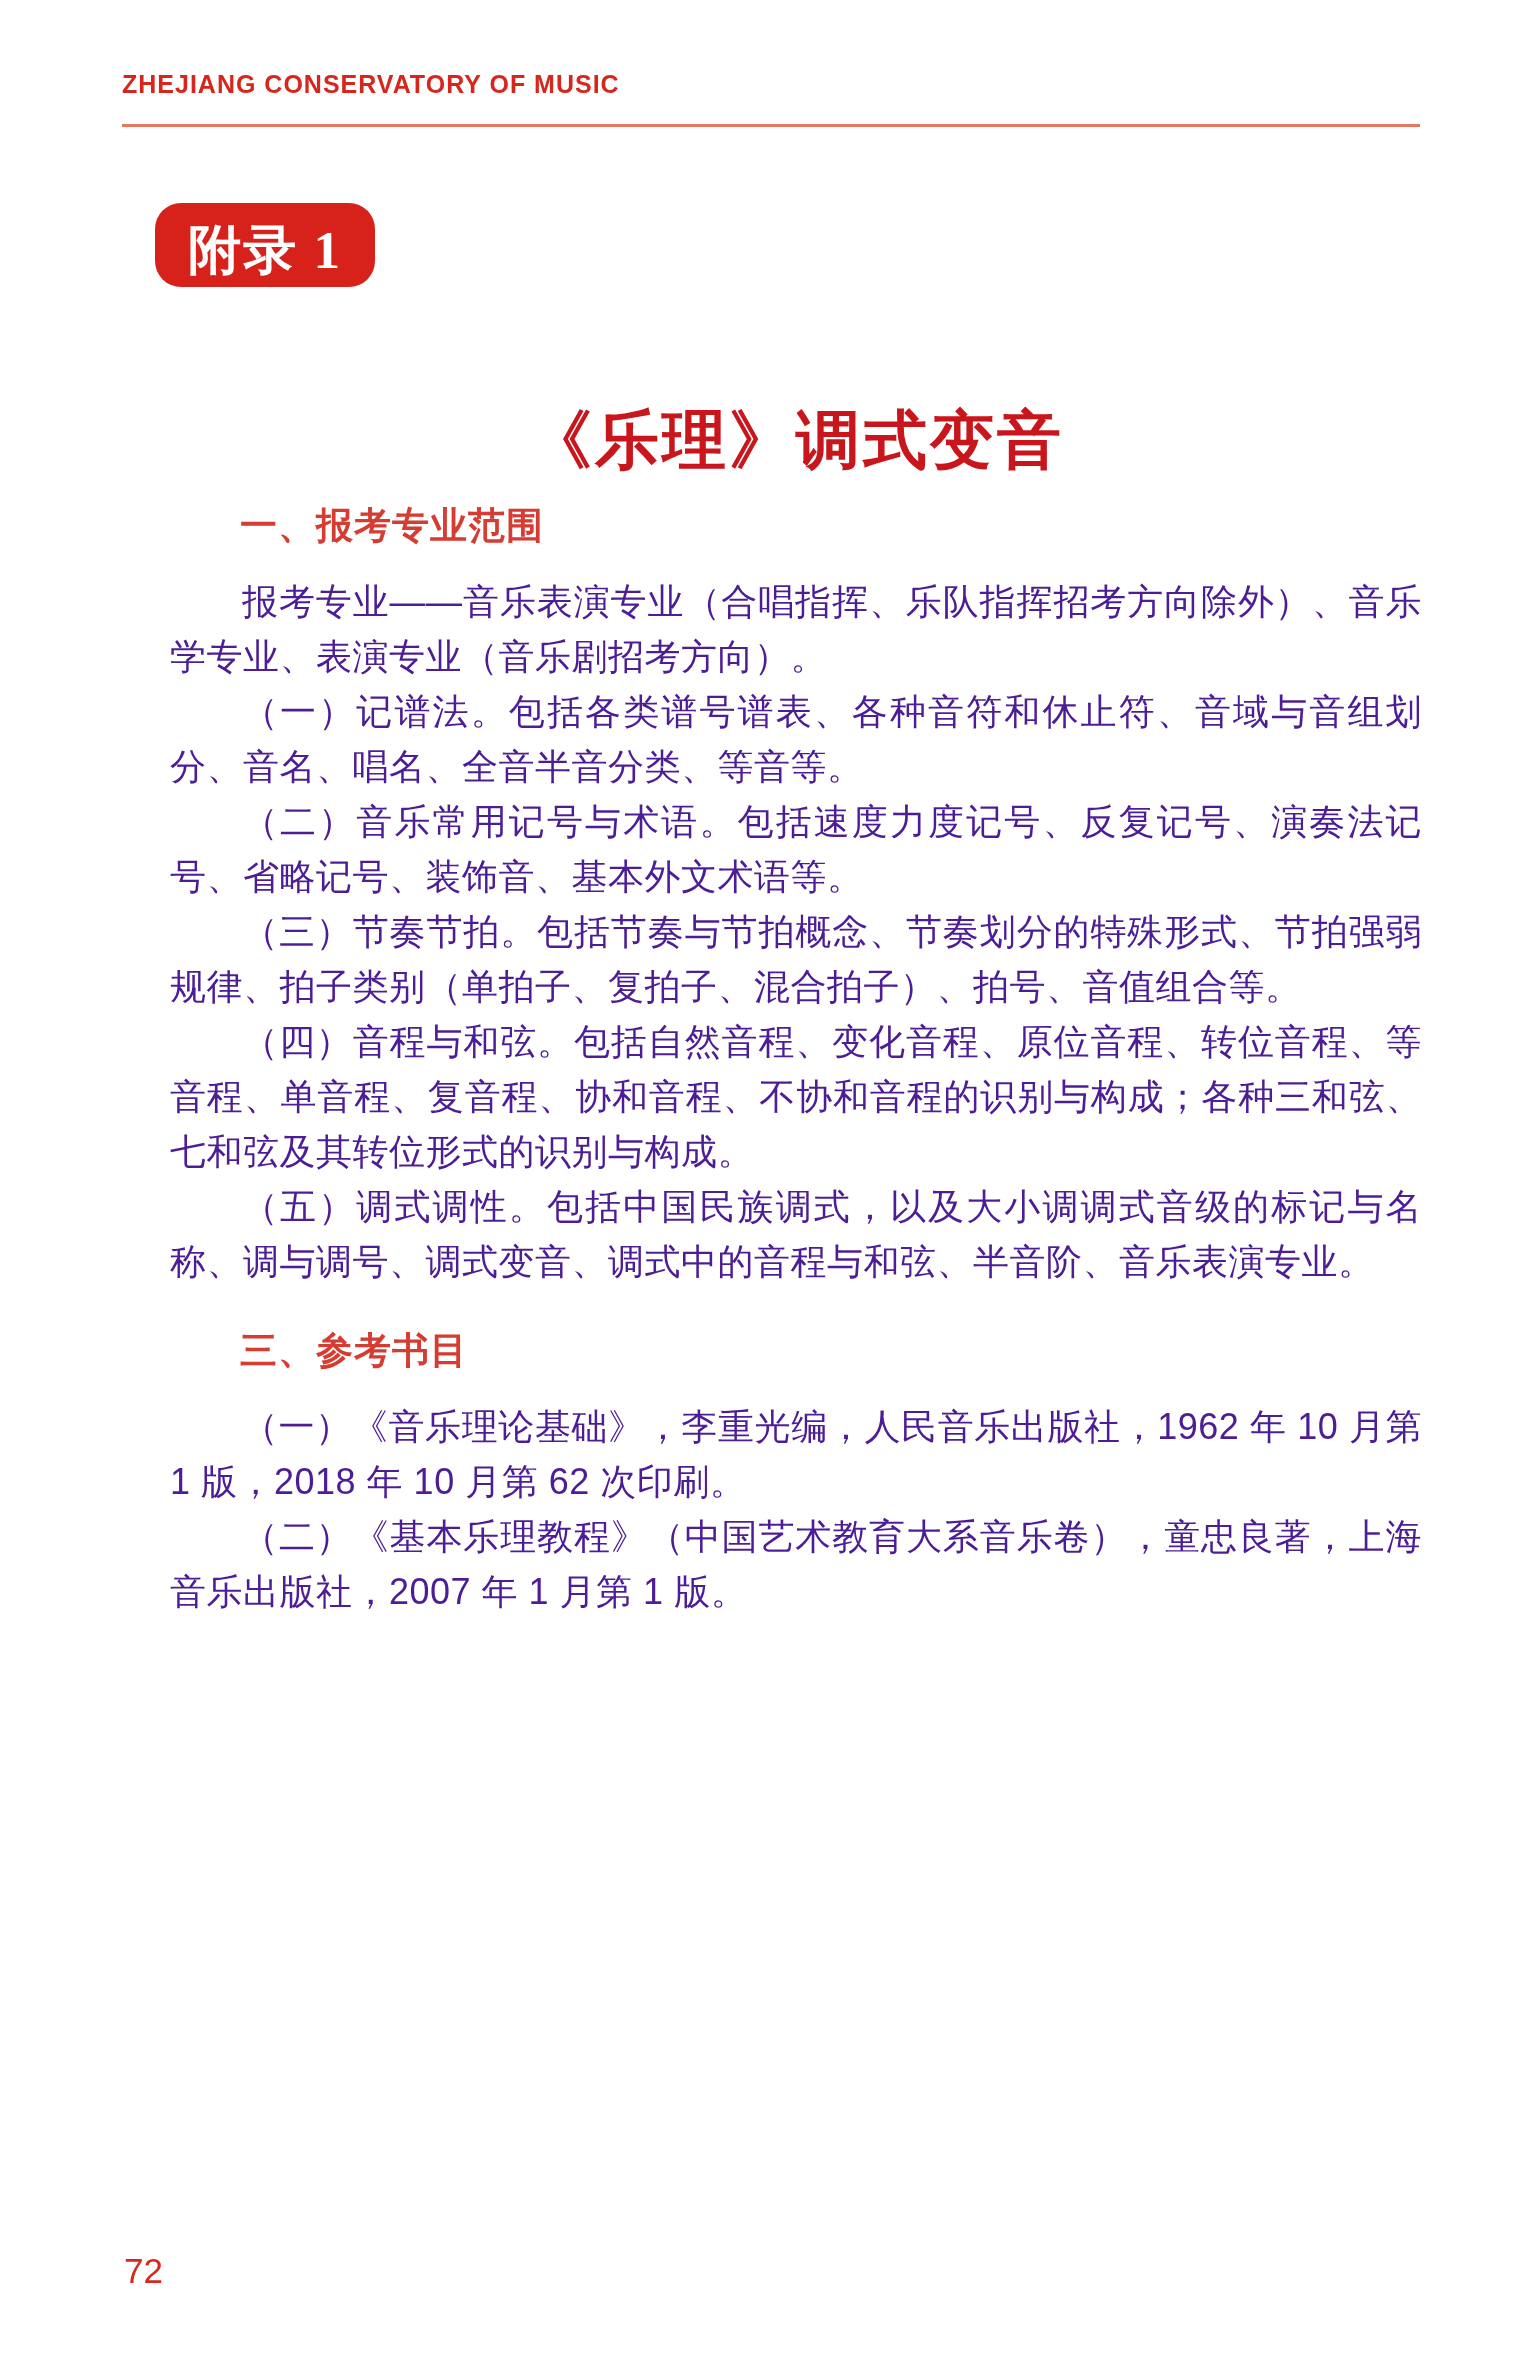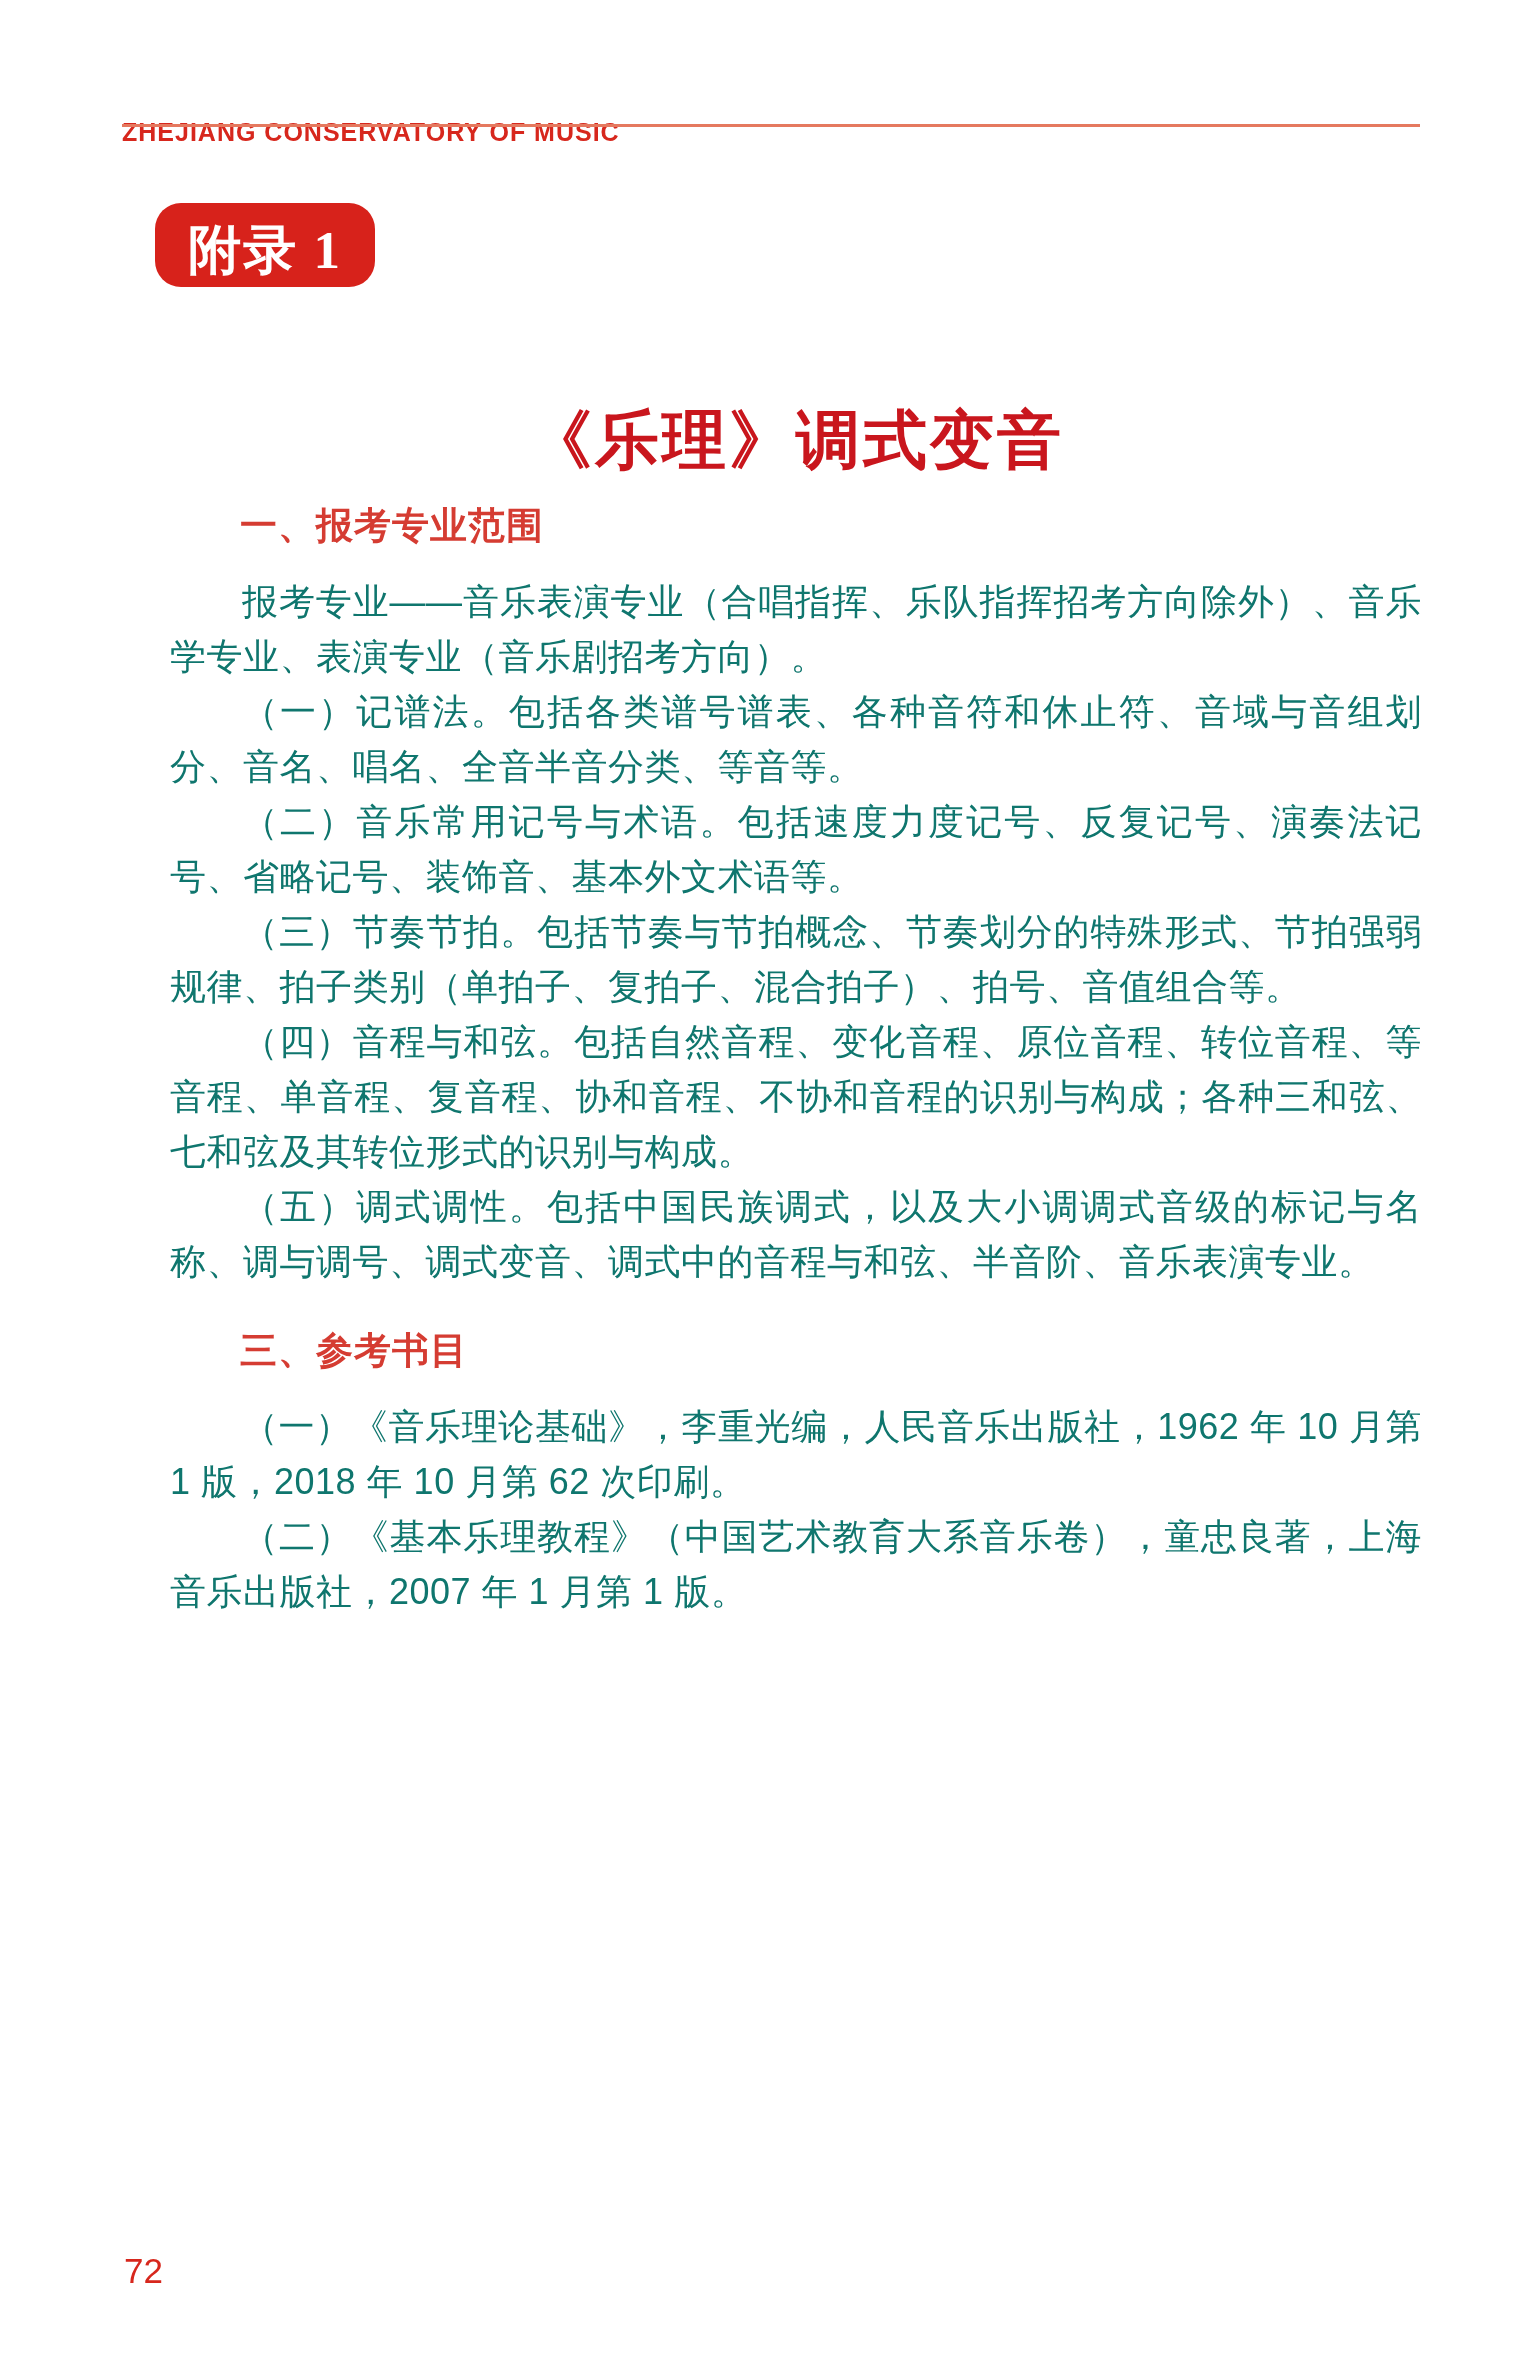--- a/index.html
+++ b/index.html
@@ -17,21 +17,20 @@
   }
   .header-brand {
     position: absolute;
     left: 122px;
     top: 70px;
     font-size: 25px;
     font-weight: 600;
     letter-spacing: 1px;
     color: #d7271d;
     white-space: nowrap;
-    margin-top: 48px;
   }
   .header-rule {
     position: absolute;
     left: 122px;
     top: 124px;
     width: 1298px;
     height: 3px;
     background: #e5795f;
   }
   .appendix-badge {
@@ -78,21 +77,21 @@
     color: #d53c32;
     letter-spacing: 1px;
   }
   .content section:first-child .section-heading {
     margin-top: 0;
   }
   .body-para {
     margin: 0;
     font-size: 36px;
     line-height: 55px;
-    color: #0f766e;
+    color: #4c1d95;
     text-align: justify;
     text-indent: 72px;
     letter-spacing: 0.5px;
   }
   .page-number {
     position: absolute;
     left: 124px;
     top: 2250px;
     font-size: 35px;
     line-height: 42px;

